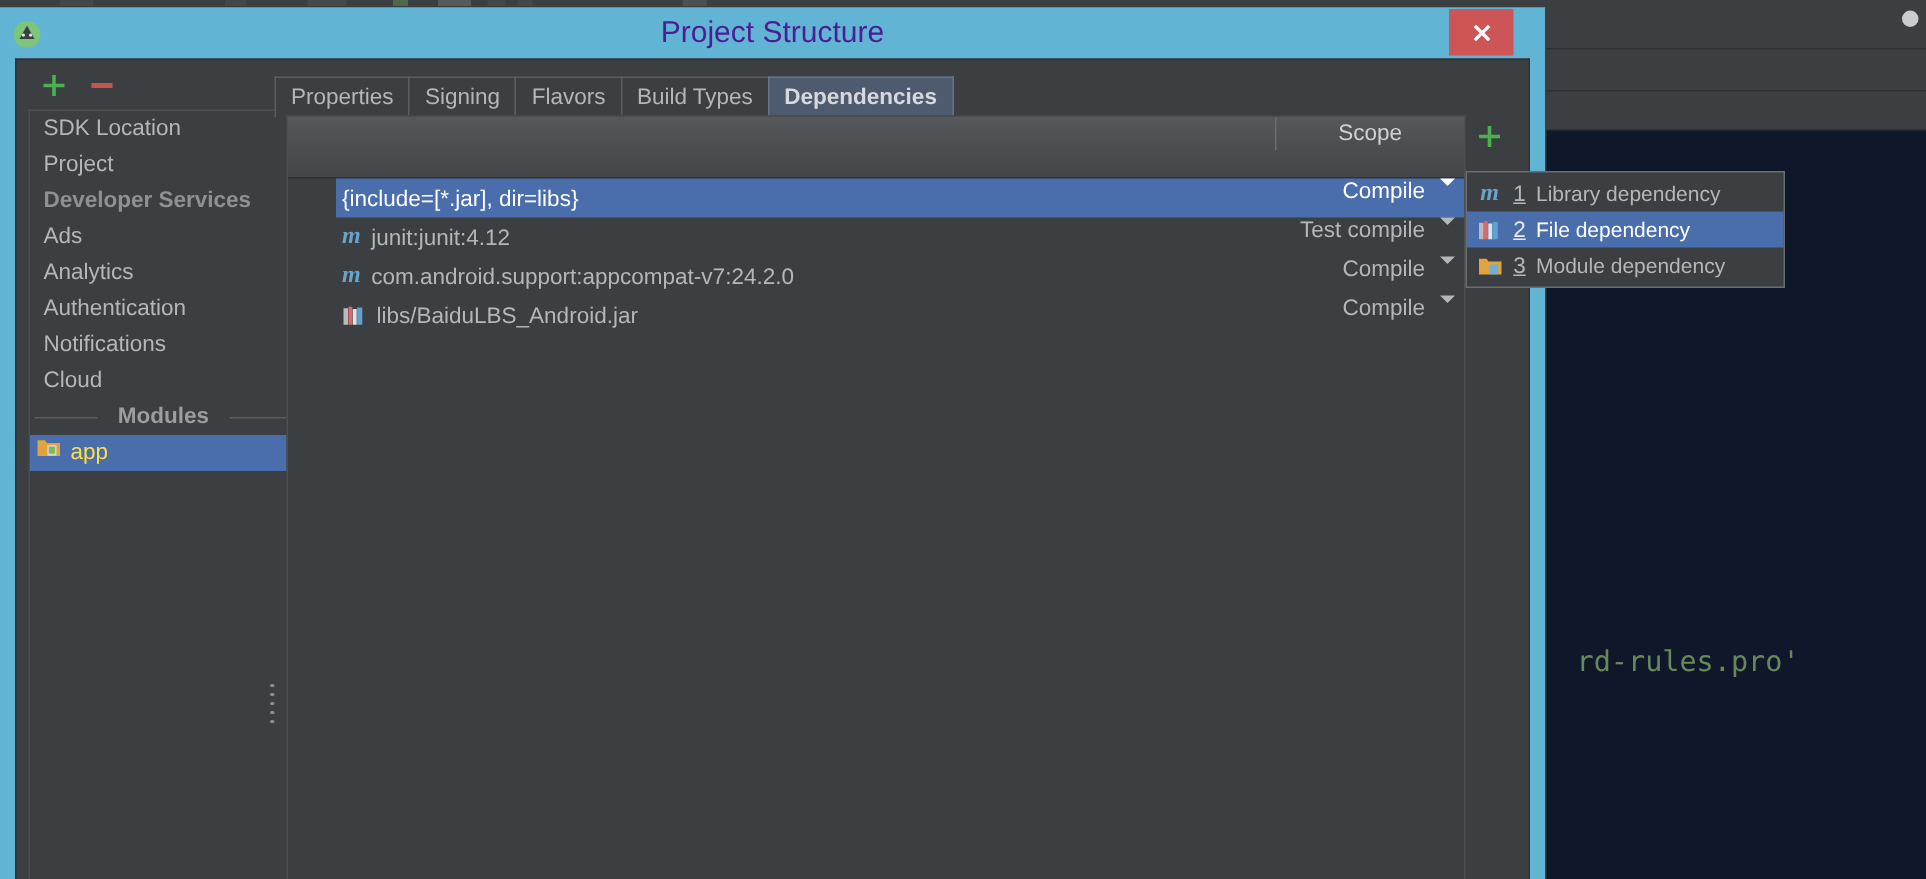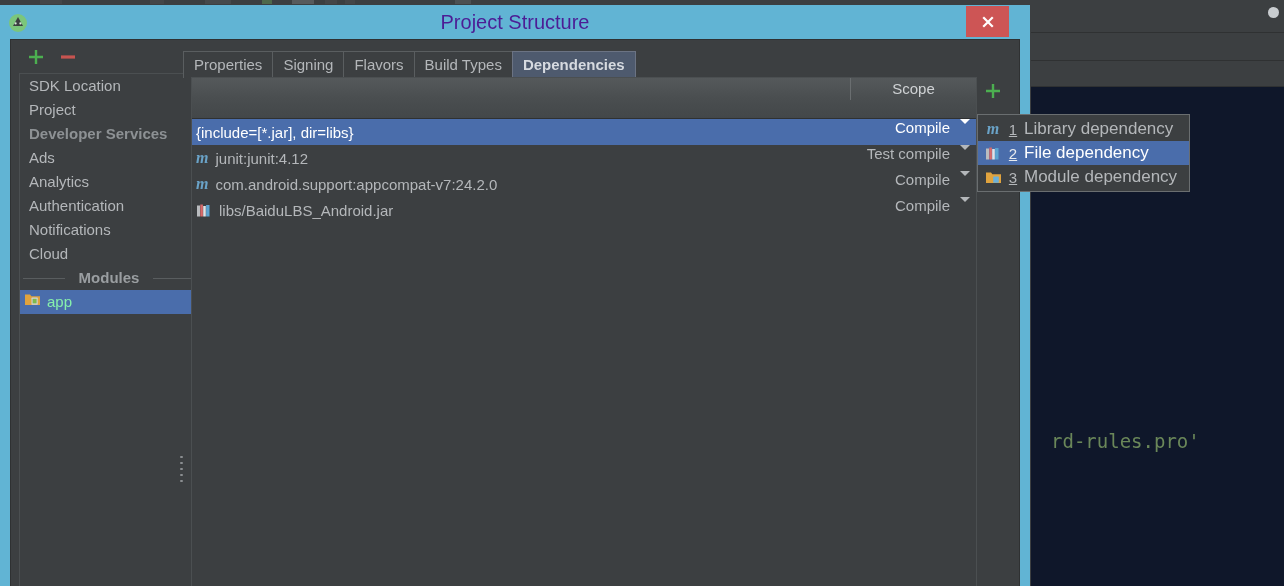--- a/index.html
+++ b/index.html
@@ -98,21 +98,21 @@
   .li.sep {
     position: relative; text-align: center; color: #9a9ea1;
     font-weight: bold; padding-left: 0; cursor: default;
   }
   .li.sep .bar-l, .li.sep .bar-r {
     position: absolute; top: 12px; height: 1px; background: #595d5f;
   }
   .li.sep .bar-l { left: 3px; width: 42px; }
   .li.sep .bar-r { right: 3px; width: 42px; }
   .li.selected {
-    background: #4a6dab; color: #86efac;
+    background: #4a6dab; color: #fde047;
   }
   .li.module { padding-left: 4px; display:flex; align-items:center; gap:6px; }
 
   
   .splitter {
     position: absolute; left: 167px; top: 33px; width: 8px; bottom: 0;
     cursor: col-resize;
   }
   .splitter .grip {
     position: absolute; left: 2px; top: 383px; width: 4px; height: 28px;
@@ -159,20 +159,21 @@
   }
   .thead .col-scope {
     position: absolute; right: 0; top: 0; width: 126px; height: 22px;
     line-height: 22px; text-align: center;
     font-size: 15px; color: #cfd2d4;
     border-left: 1px solid #6a6e70;
   }
   .row {
     position: relative; height: 26px; display: flex; align-items: center;
     cursor: pointer;
+    margin-left: 32px;
   }
   .row.selected { background: #4a6dab; }
   .row .cell-name {
     flex: 1 1 auto; min-width: 0;
     display: flex; align-items: center; gap: 7px;
     padding-left: 4px; overflow: hidden;
   }
   .row .dep-text {
     font-size: 15px; color: #b4b7ba; white-space: nowrap;
   }
@@ -213,21 +214,21 @@
     padding-left: 6px; gap: 6px; cursor: pointer;
   }
   .menu-item.hl { background: #4a6dab; }
   .menu-ico { width: 18px; height: 18px; flex: 0 0 18px;
               display:flex; align-items:center; justify-content:center; }
   .menu-mn {
     font-size: 15px; color: #b4b7ba; text-decoration: underline;
     width: 10px; text-align: center;
   }
   .menu-item.hl .menu-mn { color: #e8ebee; }
-  .menu-lbl { font-size: 17px; color: #b4b7ba; white-space: nowrap; }
+  .menu-lbl { font-size: 14px; color: #b4b7ba; white-space: nowrap; }
   .menu-item.hl .menu-lbl { color: #ffffff; }
 
   .m-icon { font-family: "Liberation Serif", serif; font-style: italic;
             font-weight: bold; font-size: 16px; color: #6aa3c8; }
 </style>
 </head>
 <body>
 
 <div id="root">
 

